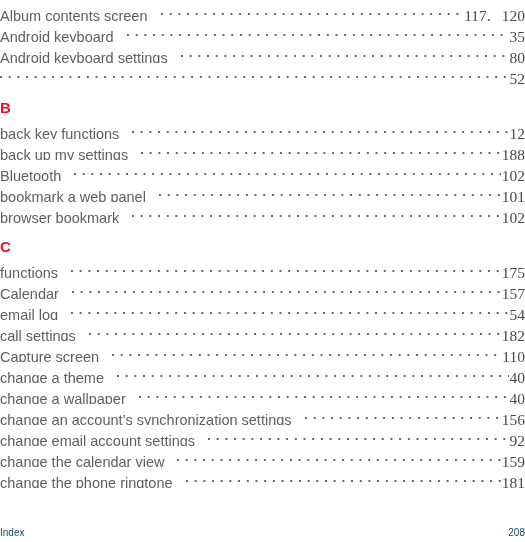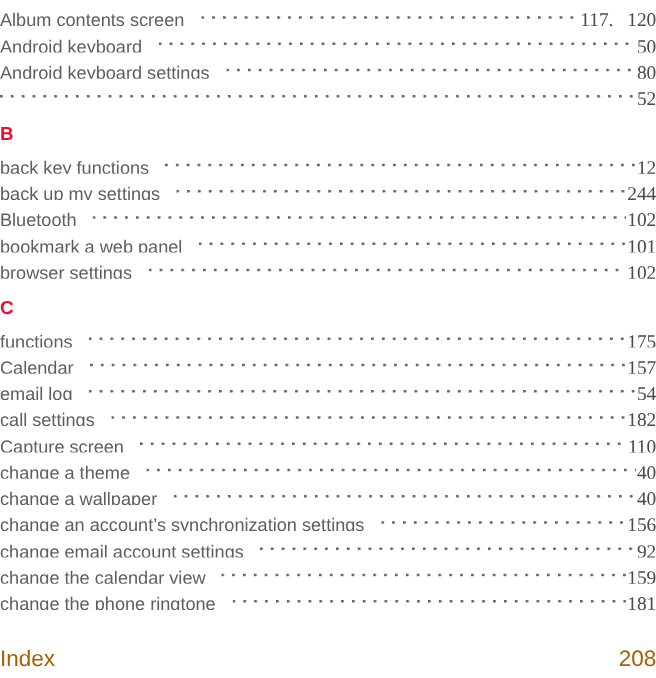--- a/index.html
+++ b/index.html
@@ -90,74 +90,74 @@
   
   .footer {
     position: absolute;
     left: 0;
     bottom: 4px;
     width: 525px;
     display: flex;
     align-items: flex-end;
     justify-content: space-between;
     font-family: "Liberation Sans", sans-serif;
-    font-size: 18px;
-    color: #a16207;
+    font-size: 10px;
+    color: #0c4a6e;
   }
   .footer-label { flex: 0 0 auto; }
   .footer-page { flex: 0 0 auto; }
 </style>
 </head>
 <body>
 
 <div class="page">
   <div class="index-body">
       <div class="entry">
         <span class="entry-label">Album contents screen</span>
         <span class="entry-leader"></span>
         <span class="entry-pages"><span>117,</span><span class="page-extra">120</span></span>
       </div>
       <div class="entry">
         <span class="entry-label">Android keyboard</span>
         <span class="entry-leader"></span>
-        <span class="entry-pages"><span>50</span></span>
+        <span class="entry-pages"><span>35</span></span>
       </div>
       <div class="entry">
         <span class="entry-label">Android keyboard settings</span>
         <span class="entry-leader"></span>
         <span class="entry-pages"><span>80</span></span>
       </div>
       <div class="entry">
         <span class="entry-leader"></span>
         <span class="entry-pages"><span>52</span></span>
       </div>
       <div class="section-gap"></div>
       <div class="section-letter">B</div>
       <div class="entry">
         <span class="entry-label">back key functions</span>
         <span class="entry-leader"></span>
         <span class="entry-pages"><span>12</span></span>
       </div>
       <div class="entry">
         <span class="entry-label">back up my settings</span>
         <span class="entry-leader"></span>
-        <span class="entry-pages"><span>244</span></span>
+        <span class="entry-pages"><span>188</span></span>
       </div>
       <div class="entry">
         <span class="entry-label">Bluetooth</span>
         <span class="entry-leader"></span>
         <span class="entry-pages"><span>102</span></span>
       </div>
       <div class="entry">
         <span class="entry-label">bookmark a web panel</span>
         <span class="entry-leader"></span>
         <span class="entry-pages"><span>101</span></span>
       </div>
       <div class="entry">
-        <span class="entry-label">browser settings</span>
+        <span class="entry-label">browser bookmark</span>
         <span class="entry-leader"></span>
         <span class="entry-pages"><span>102</span></span>
       </div>
       <div class="section-gap"></div>
       <div class="section-letter">C</div>
       <div class="entry">
         <span class="entry-label">functions</span>
         <span class="entry-leader"></span>
         <span class="entry-pages"><span>175</span></span>
       </div>

